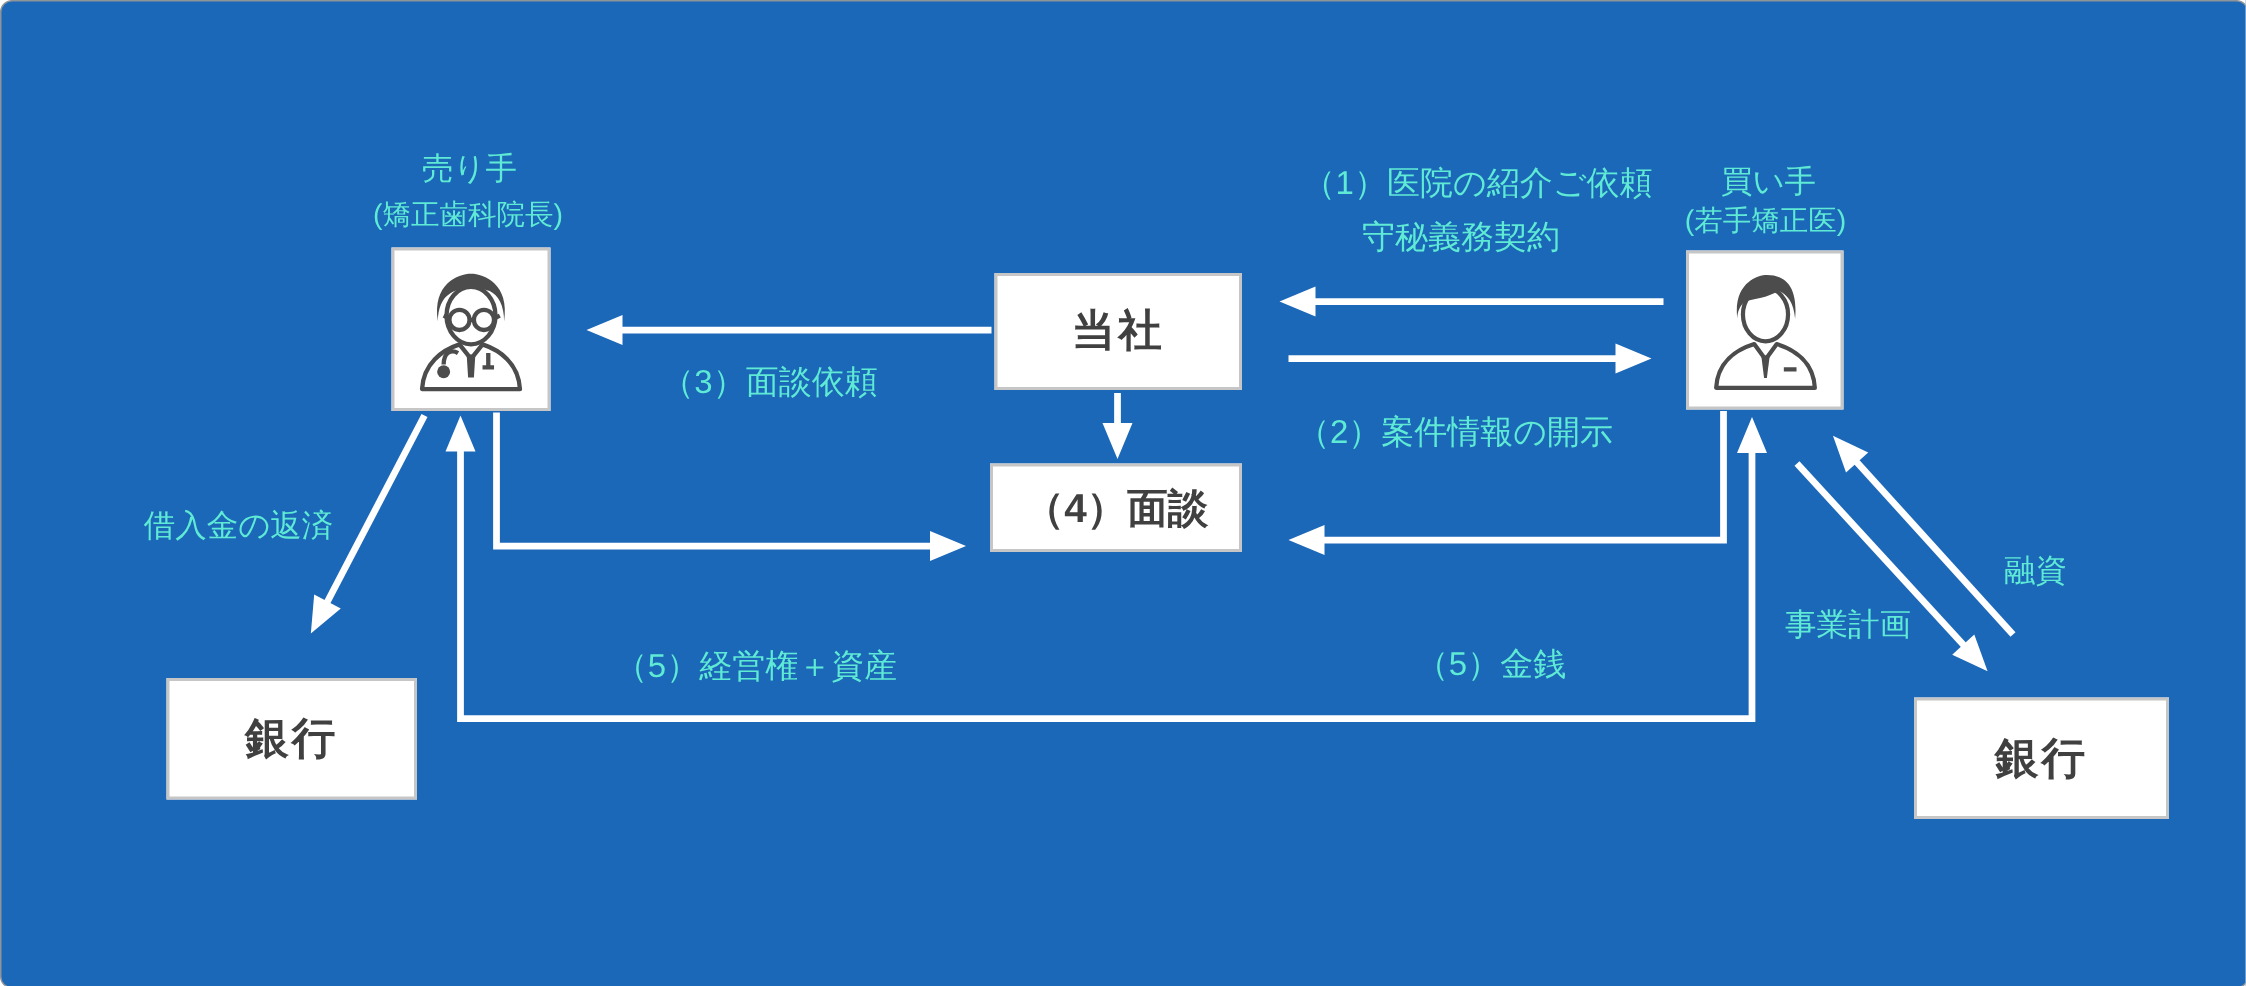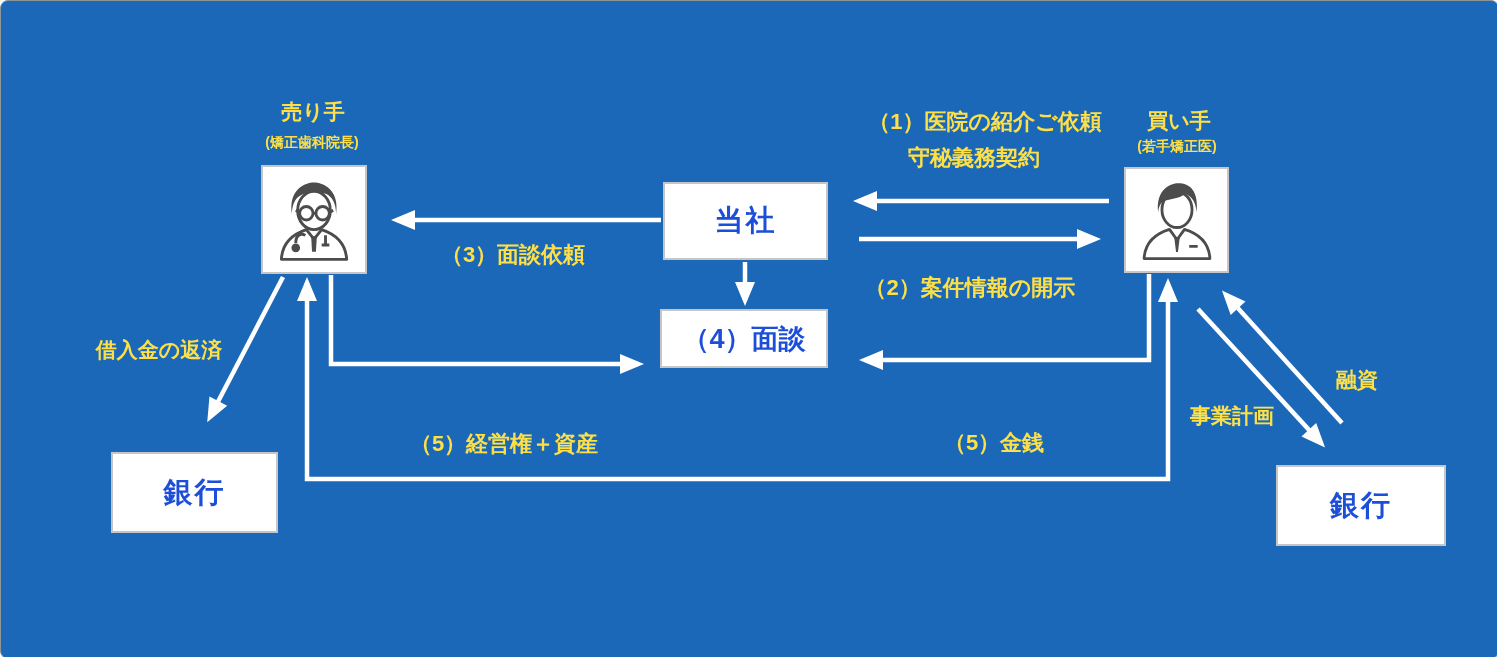--- a/index.html
+++ b/index.html
@@ -11,38 +11,38 @@
     border-radius:8px;
     overflow:hidden;
     font-family:"Liberation Sans", sans-serif;
   }
   .arrows{position:absolute;left:0;top:0;width:1497px;height:657px;}
   .box{
     position:absolute;
     background:#ffffff;
     border:2px solid #c6c6c6;
     display:flex;align-items:center;justify-content:center;
-    color:#1d4ed8;font-weight:bold;
+    color:#404040;font-weight:bold;
     box-sizing:border-box;
   }
   .node-label{font-size:29px;letter-spacing:2px;}
   .meeting-label{font-size:27px;}
   .avatar-box{
     position:absolute;background:#ffffff;border:2px solid #c6c6c6;
     display:flex;align-items:center;justify-content:center;box-sizing:border-box;
   }
   .lbl{
     position:absolute;
-    color:#fde047;font-weight:bold;
+    color:#5eead4;font-weight:normal;
     white-space:nowrap;
     transform:translate(-50%,-50%);
     font-size:22px;
   }
   .lbl.small{font-size:21px;}
-  .lbl.sub{font-size:14px;}
+  .lbl.sub{font-size:19px;}
 </style>
 </head>
 <body>
 
 <div class="canvas">
 
   <svg class="arrows" viewBox="0 0 1497 657">
     <defs>
       <marker id="ah" markerUnits="userSpaceOnUse" markerWidth="28" markerHeight="24" refX="20" refY="12" orient="auto-start-reverse">
         <path d="M2 2 L26 12 L2 22 Z" fill="#ffffff"></path>

